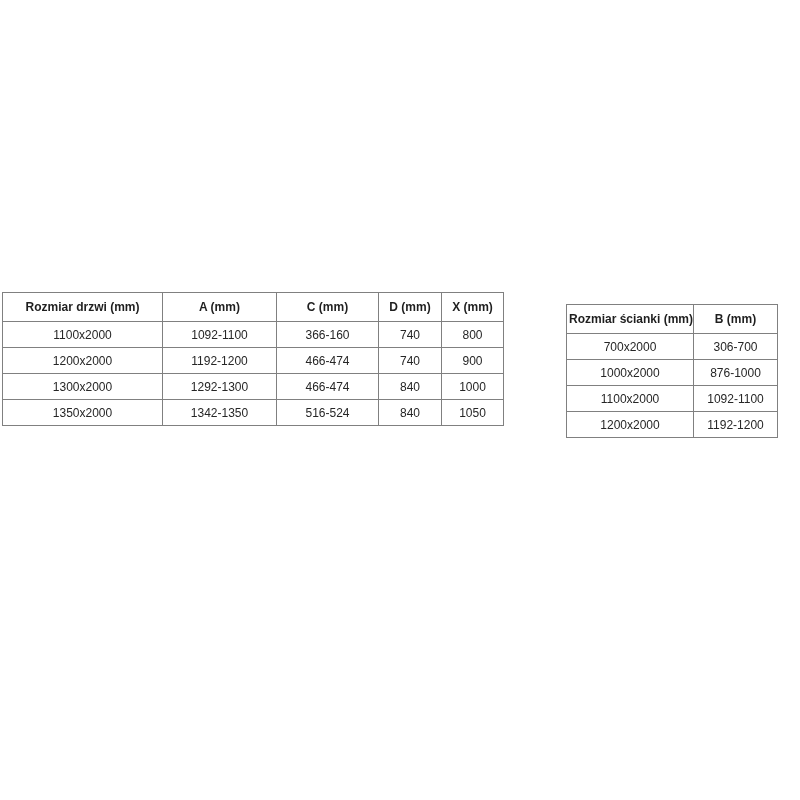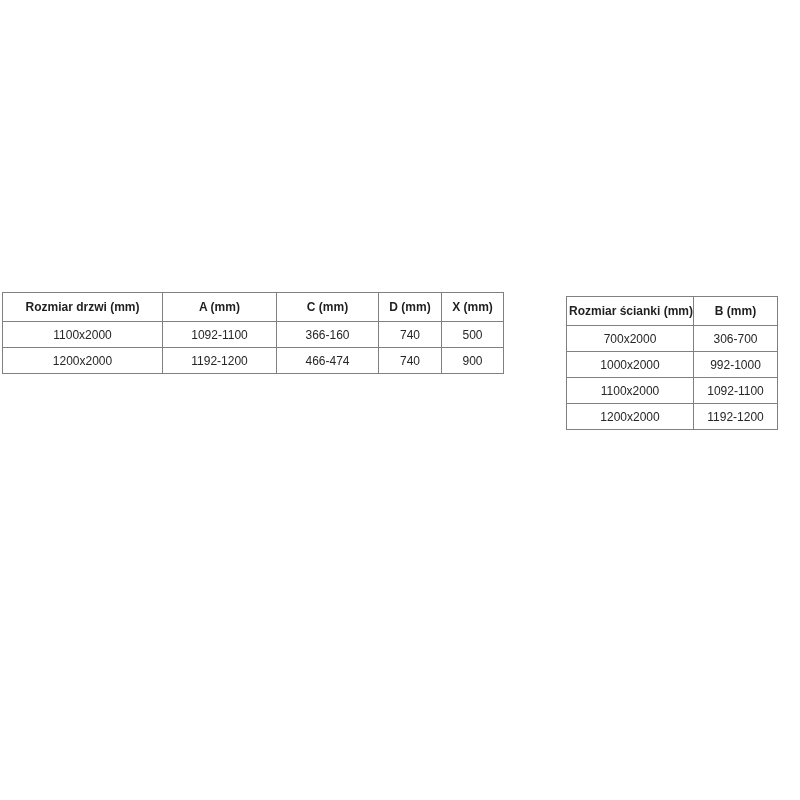--- a/index.html
+++ b/index.html
@@ -28,21 +28,21 @@
     text-align: center;
     vertical-align: middle;
     padding: 0 2px;
     white-space: nowrap;
     overflow: hidden;
   }
   table.spec-table thead tr { height: 29px; }
   table.spec-table tbody tr { height: 26px; }
   table.spec-table th { font-weight: bold; color: #1f1f1f; }
   table.door-table { left: 2px;   top: 292px; width: 501px; }
-  table.wall-table { left: 566px; top: 296px; width: 211px; }
+  table.wall-table { left: 566px; top: 304px; width: 211px; }
 </style>
 </head>
 <body>
 
 <div class="canvas">
 
   <table class="spec-table door-table">
     <colgroup>
       <col style="width:160px">
       <col style="width:114px">
@@ -58,28 +58,42 @@
           <th>D (mm)</th>
           <th>X (mm)</th>
         </tr>
       </thead>
       <tbody>
         <tr>
           <td>1100x2000</td>
           <td>1092-1100</td>
           <td>366-160</td>
           <td>740</td>
-          <td>500</td>
+          <td>800</td>
         </tr>
         <tr>
           <td>1200x2000</td>
           <td>1192-1200</td>
           <td>466-474</td>
           <td>740</td>
           <td>900</td>
+        </tr>
+        <tr>
+          <td>1300x2000</td>
+          <td>1292-1300</td>
+          <td>466-474</td>
+          <td>840</td>
+          <td>1000</td>
+        </tr>
+        <tr>
+          <td>1350x2000</td>
+          <td>1342-1350</td>
+          <td>516-524</td>
+          <td>840</td>
+          <td>1050</td>
         </tr>
       </tbody>
     </table>
 
   <table class="spec-table wall-table">
     <colgroup>
       <col style="width:127px">
       <col style="width:84px">
     </colgroup>
   <thead>
@@ -88,21 +102,21 @@
           <th>B (mm)</th>
         </tr>
       </thead>
       <tbody>
         <tr>
           <td>700x2000</td>
           <td>306-700</td>
         </tr>
         <tr>
           <td>1000x2000</td>
-          <td>992-1000</td>
+          <td>876-1000</td>
         </tr>
         <tr>
           <td>1100x2000</td>
           <td>1092-1100</td>
         </tr>
         <tr>
           <td>1200x2000</td>
           <td>1192-1200</td>
         </tr>
       </tbody>

